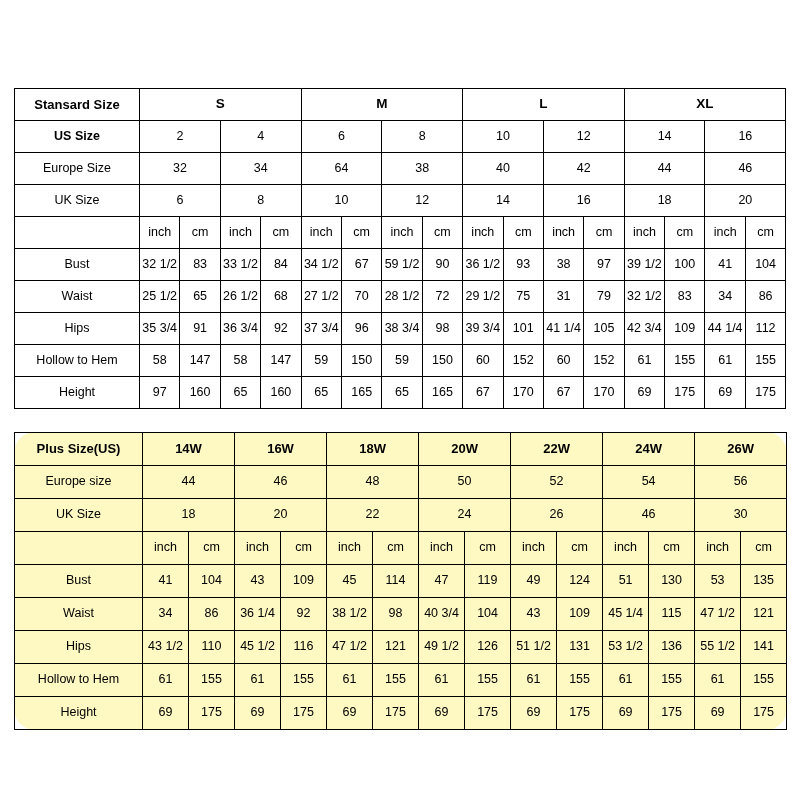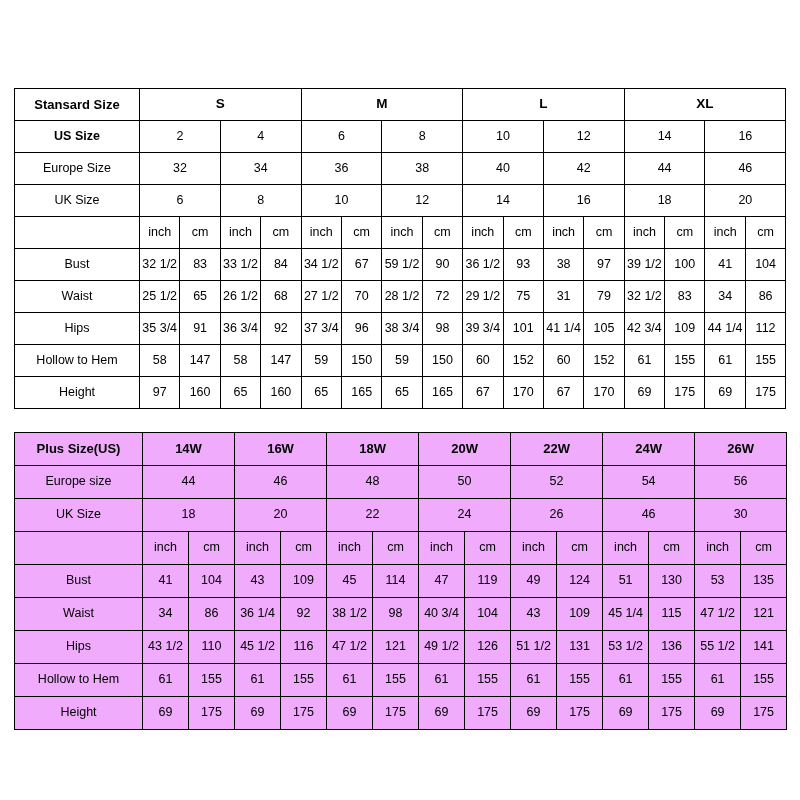--- a/index.html
+++ b/index.html
@@ -62,21 +62,22 @@
   .plus-wrap {
     position: absolute;
     left: 14px;
     top: 432px;
     width: 772px;
   }
   table.plus-table {
     border-collapse: collapse;
     table-layout: fixed;
     width: 772px;
-    background: #f0abfc;
+    background: #fef9c3;
+    border-radius: 21px;
   }
   table.plus-table td {
     border: 1px solid #000000;
     text-align: center;
     vertical-align: middle;
     font-size: 12.5px;
     font-weight: normal;
     padding: 0;
     height: 32px;
     line-height: 1.05;
@@ -136,21 +137,21 @@
           <td colspan="2">10</td>
           <td colspan="2">12</td>
           <td colspan="2">14</td>
           <td colspan="2">16</td>
         </tr>
 
         <tr>
           <td class="rowlabel">Europe Size</td>
           <td colspan="2">32</td>
           <td colspan="2">34</td>
-          <td colspan="2">36</td>
+          <td colspan="2">64</td>
           <td colspan="2">38</td>
           <td colspan="2">40</td>
           <td colspan="2">42</td>
           <td colspan="2">44</td>
           <td colspan="2">46</td>
         </tr>
 
         <tr>
           <td class="rowlabel">UK Size</td>
           <td colspan="2">6</td>

